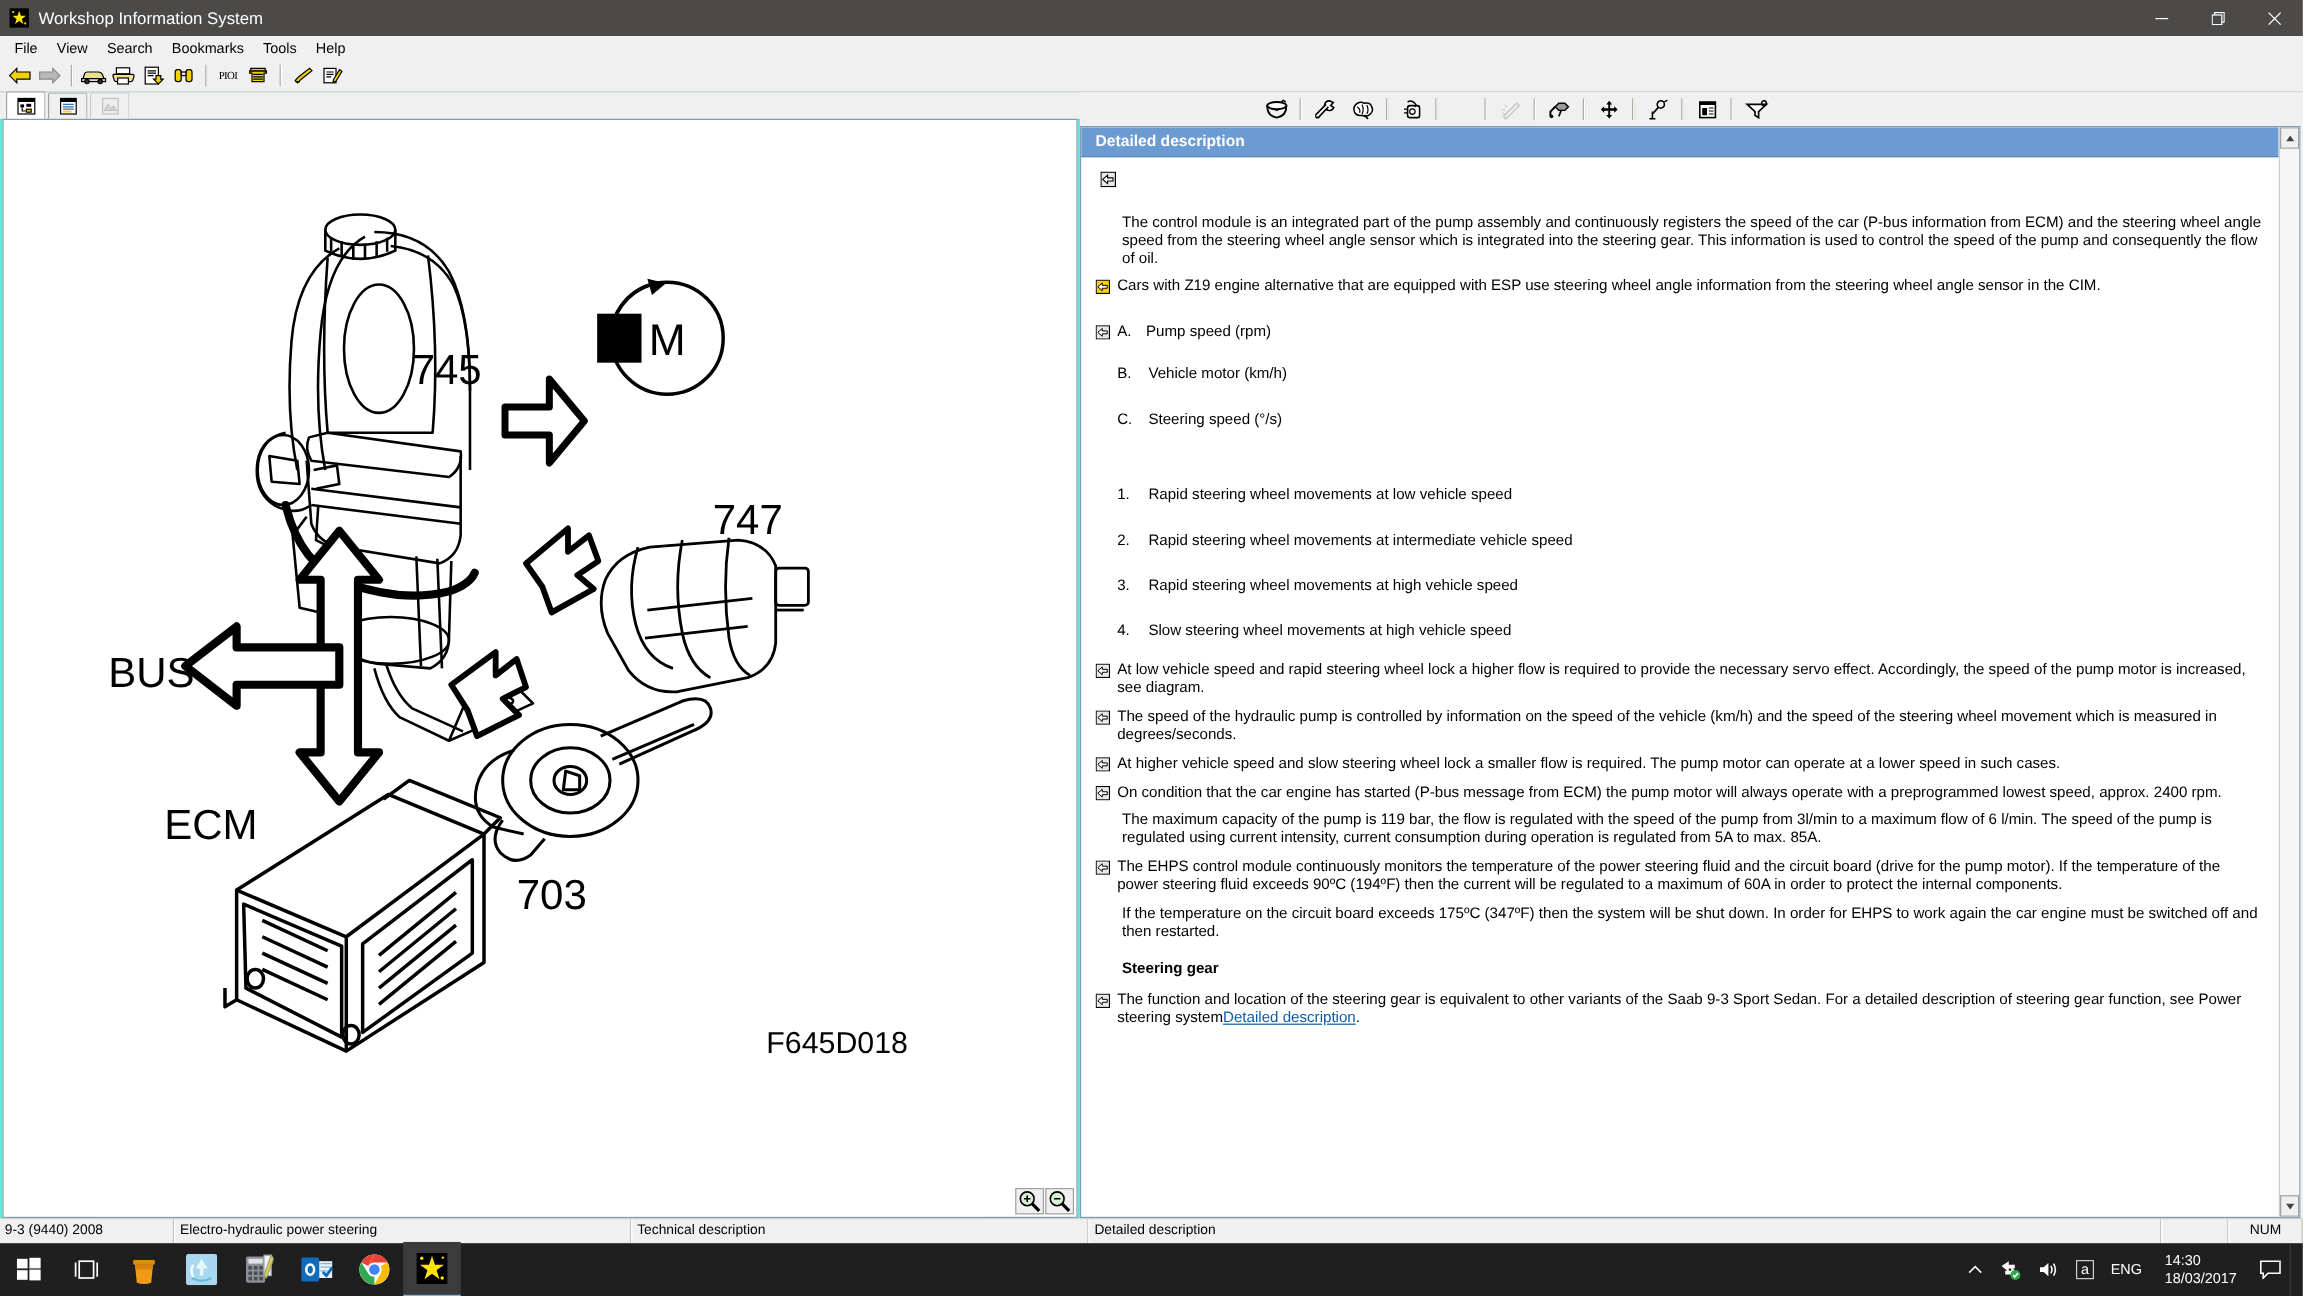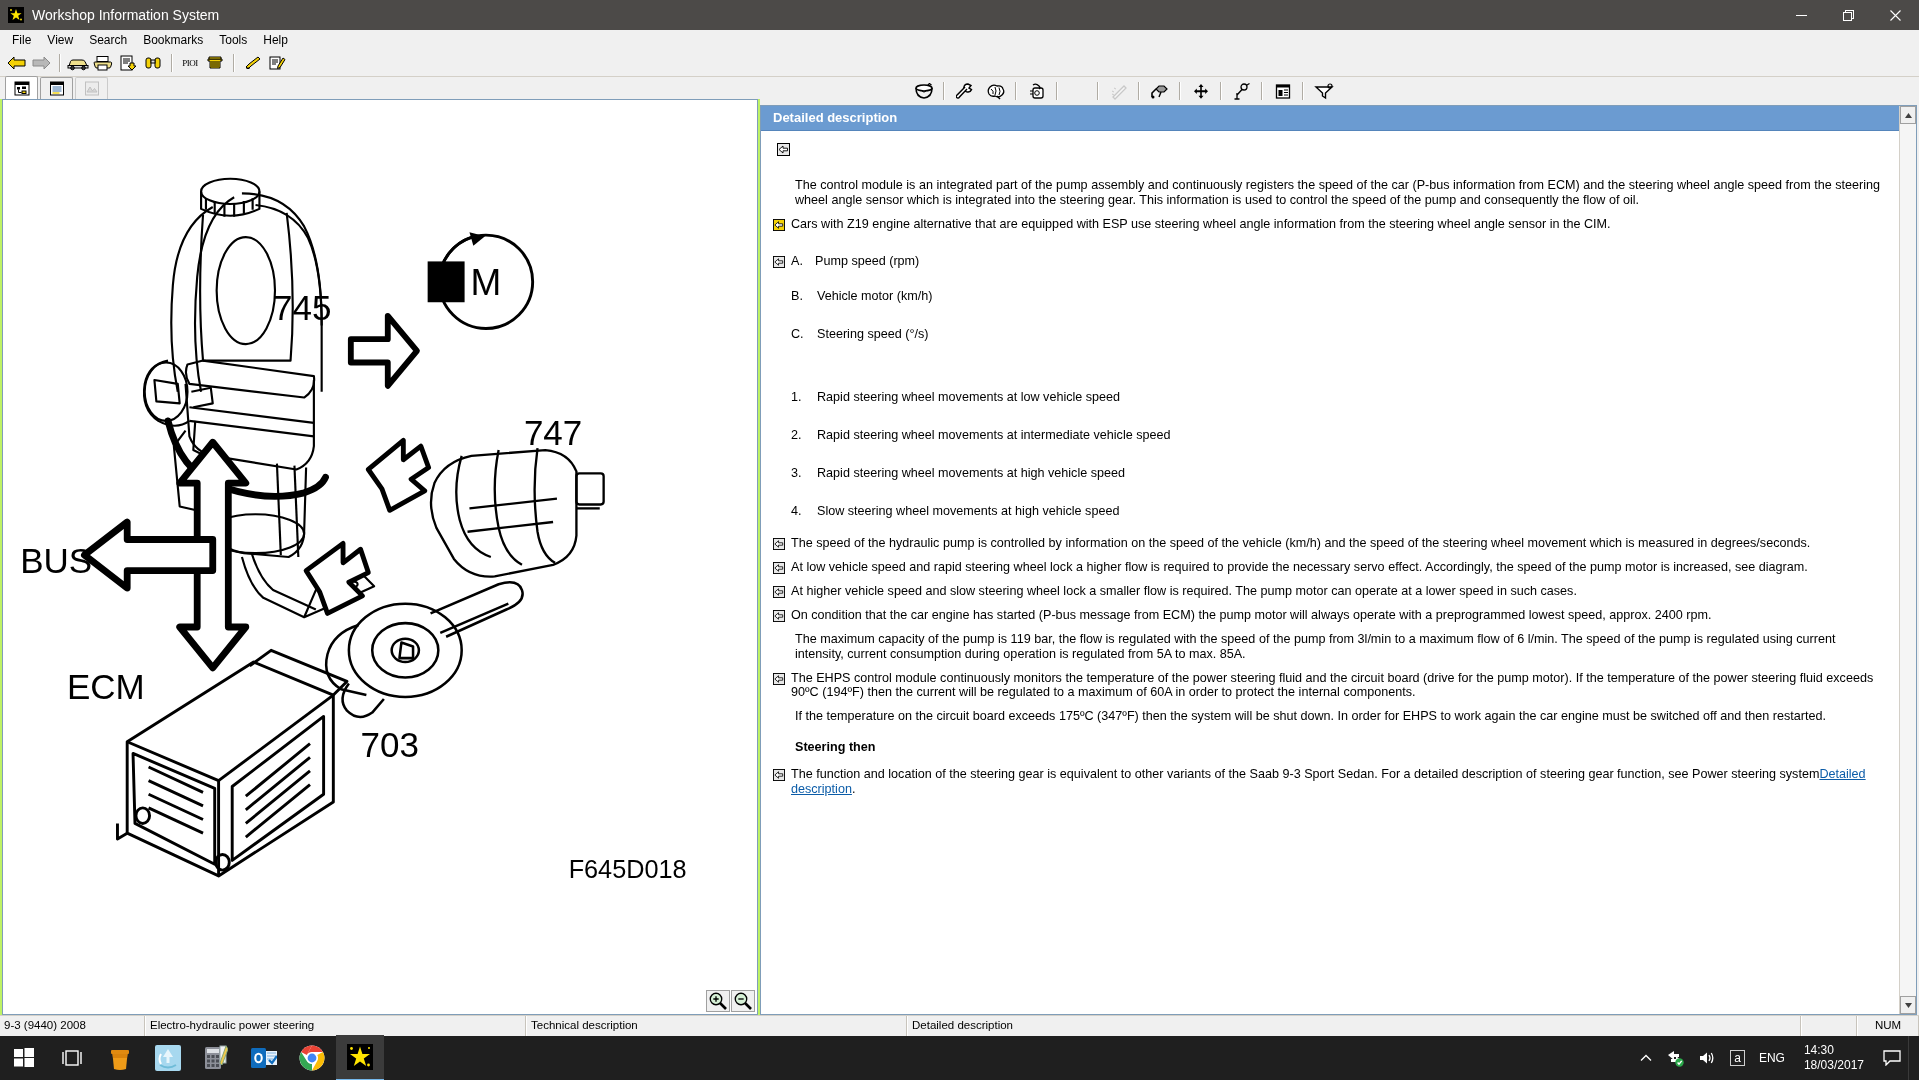--- a/index.html
+++ b/index.html
@@ -97,25 +97,25 @@
   }
   .tbtn .lbl { font-size: 9px; letter-spacing: -0.5px; }
 
   
   .body {
     flex: 1 1 auto;
     display: flex;
     min-height: 0;
   }
   .leftpane {
-    width: 760px;
+    width: 900px;
     flex: 0 0 auto;
     display: flex;
     flex-direction: column;
-    background: #bef264;
+    background: #5eead4;
   }
   .rightpane {
     flex: 1 1 auto;
     display: flex;
     flex-direction: column;
     background: #f0f0f0;
     min-width: 0;
   }
 
   
@@ -778,31 +778,31 @@
               <span>Slow steering wheel movements at high vehicle speed</span>
             </div>
 
             <div class="para">
               <span class="bullet-icon">
                 <svg width="12" height="12" viewBox="0 0 13 13">
                   <rect x="0.5" y="0.5" width="12" height="12" fill="#e8e8e8" stroke="#000"></rect>
                   <polygon points="2,6.5 6,3 6,5.2 10.5,5.2 10.5,7.8 6,7.8 6,10" fill="#fff" stroke="#000" stroke-width="0.9"></polygon>
                 </svg>
               </span>
-              <div class="txt">The speed of the hydraulic pump is controlled by information on the speed of the vehicle (km/h) and the speed of the steering wheel movement which is measured in degrees/seconds.</div>
+              <div class="txt">At low vehicle speed and rapid steering wheel lock a higher flow is required to provide the necessary servo effect. Accordingly, the speed of the pump motor is increased, see diagram.</div>
             </div>
 
             <div class="para">
               <span class="bullet-icon">
                 <svg width="12" height="12" viewBox="0 0 13 13">
                   <rect x="0.5" y="0.5" width="12" height="12" fill="#e8e8e8" stroke="#000"></rect>
                   <polygon points="2,6.5 6,3 6,5.2 10.5,5.2 10.5,7.8 6,7.8 6,10" fill="#fff" stroke="#000" stroke-width="0.9"></polygon>
                 </svg>
               </span>
-              <div class="txt">At low vehicle speed and rapid steering wheel lock a higher flow is required to provide the necessary servo effect. Accordingly, the speed of the pump motor is increased, see diagram.</div>
+              <div class="txt">The speed of the hydraulic pump is controlled by information on the speed of the vehicle (km/h) and the speed of the steering wheel movement which is measured in degrees/seconds.</div>
             </div>
 
             <div class="para">
               <span class="bullet-icon">
                 <svg width="12" height="12" viewBox="0 0 13 13">
                   <rect x="0.5" y="0.5" width="12" height="12" fill="#e8e8e8" stroke="#000"></rect>
                   <polygon points="2,6.5 6,3 6,5.2 10.5,5.2 10.5,7.8 6,7.8 6,10" fill="#fff" stroke="#000" stroke-width="0.9"></polygon>
                 </svg>
               </span>
               <div class="txt">At higher vehicle speed and slow steering wheel lock a smaller flow is required. The pump motor can operate at a lower speed in such cases.</div>
@@ -829,21 +829,21 @@
                   <polygon points="2,6.5 6,3 6,5.2 10.5,5.2 10.5,7.8 6,7.8 6,10" fill="#fff" stroke="#000" stroke-width="0.9"></polygon>
                 </svg>
               </span>
               <div class="txt">The EHPS control module continuously monitors the temperature of the power steering fluid and the circuit board (drive for the pump motor). If the temperature of the power steering fluid exceeds 90ºC (194ºF) then the current will be regulated to a maximum of 60A in order to protect the internal components.</div>
             </div>
 
             <div class="para noicon" style="margin-bottom:16px;">
               <div class="txt">If the temperature on the circuit board exceeds 175ºC (347ºF) then the system will be shut down. In order for EHPS to work again the car engine must be switched off and then restarted.</div>
             </div>
 
-            <div class="sectitle">Steering then</div>
+            <div class="sectitle">Steering gear</div>
 
             <div class="para">
               <span class="bullet-icon">
                 <svg width="12" height="12" viewBox="0 0 13 13">
                   <rect x="0.5" y="0.5" width="12" height="12" fill="#e8e8e8" stroke="#000"></rect>
                   <polygon points="2,6.5 6,3 6,5.2 10.5,5.2 10.5,7.8 6,7.8 6,10" fill="#fff" stroke="#000" stroke-width="0.9"></polygon>
                 </svg>
               </span>
               <div class="txt"><span>The function and location of the steering gear is equivalent to other variants of the Saab 9-3 Sport Sedan. For a detailed description of steering gear function, see Power steering system</span><a class="doclink" href="#">Detailed description</a><span>.</span></div>
             </div>

